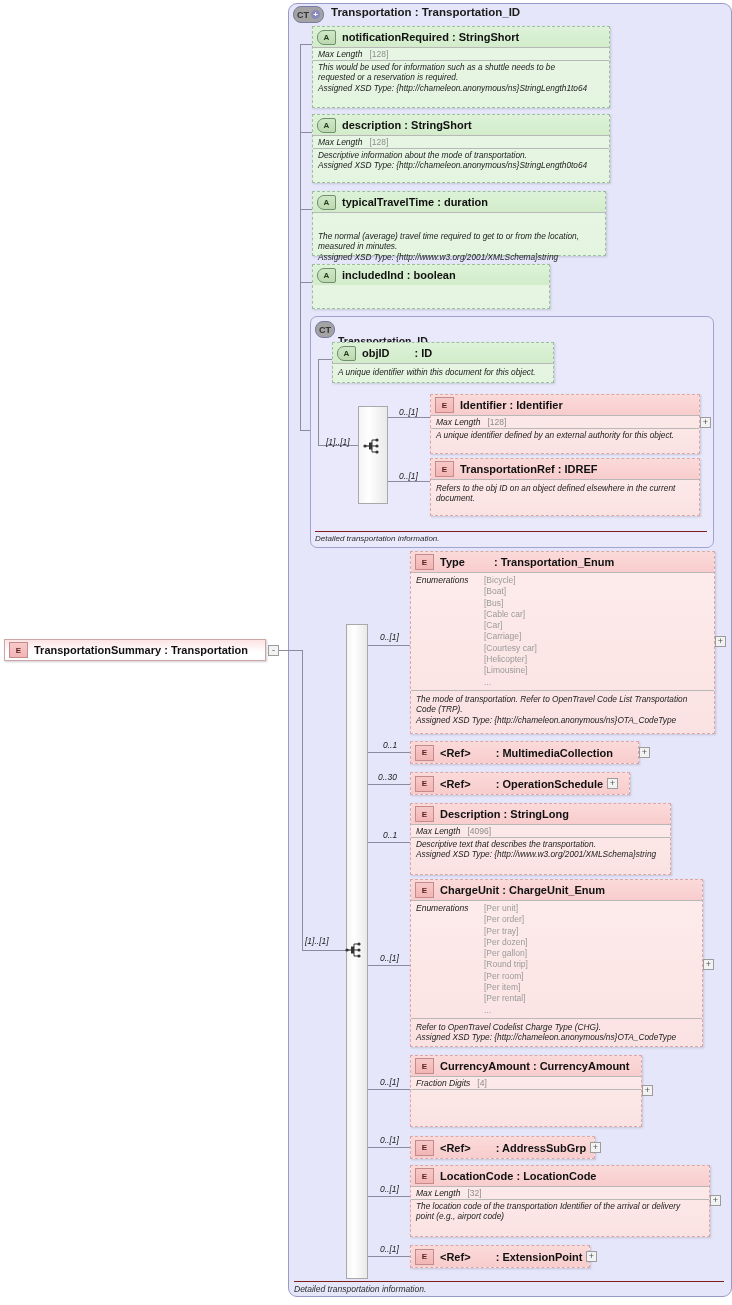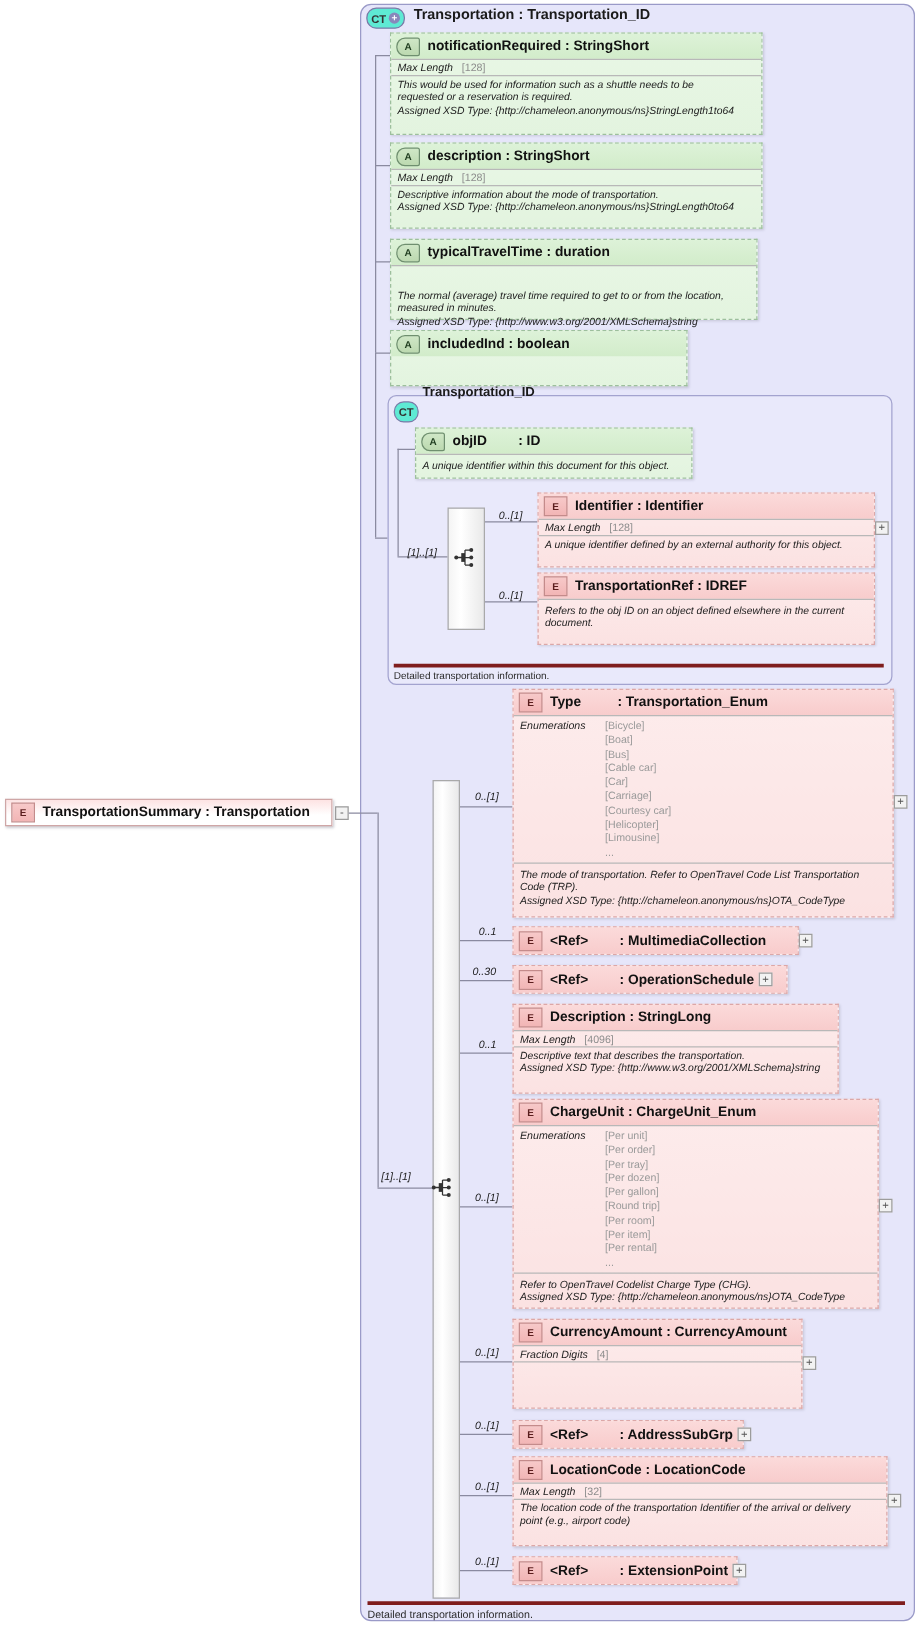--- a/index.html
+++ b/index.html
@@ -14,32 +14,32 @@
     background:#e6e6fa;
     border:1px solid #9a9ac8;
     border-radius:9px;
   }
   .ct-box.inner{background:#e9e9fb;border:1px solid #a3a3cf;border-radius:7px;}
 
   
   .badge-ct{
     display:flex;align-items:center;justify-content:center;
     height:15px;border:1px solid #7a7aa8;border-radius:8px;
-    background:#5eead4;color:#333;font-size:9px;font-weight:bold;
+    background:#a3a3a3;color:#333;font-size:9px;font-weight:bold;
     letter-spacing:0px;padding:0 3px;
   }
   .badge-ct .plus{
     display:inline-block;width:9px;height:9px;margin-left:2px;
     border-radius:50%;background:#8888bb;color:#fff;font-size:8px;
     line-height:9px;text-align:center;font-weight:bold;
   }
   .ct-title{font-size:11.5px;font-weight:bold;color:#1a1a1a;white-space:nowrap;}
   .ct-footer{
-    font-size:8.5px;color:#2b2b2b;
-    border-top:3px solid #7f1d1d;padding-top:2px;white-space:nowrap;
+    font-size:8.5px;font-style:italic;color:#2b2b2b;
+    border-top:1px solid #7f1d1d;padding-top:2px;white-space:nowrap;
   }
 
   
   .node{
     background:#fff;
     box-sizing:border-box;
   }
   .node-attr{
     border:1px dashed #9dbf9d;
     background:linear-gradient(180deg,#e9f7e6 0%,#e3f4df 100%);
@@ -221,21 +221,21 @@
   </div>
 </div>
 
 <div class="abs ct-box inner" style="left:310px;top:316px;width:404px;height:232px;"></div>
 
 <div class="abs" style="left:315px;top:321px;">
   <div class="badge-ct">
         <span>CT</span>
       </div>
 </div>
-<div class="abs ct-title" style="left:338px;top:308px;font-size:10.5px;">Transportation_ID</div>
+<div class="abs ct-title" style="left:338px;top:335px;font-size:10.5px;">Transportation_ID</div>
 <div class="abs ct-footer" style="left:315px;top:531px;width:392px;font-size:8px;">Detailed transportation information.</div>
 
 <div class="abs ln lnv" style="left:318px;top:359px;height:86px;"></div>
 <div class="abs ln lnh" style="left:318px;top:359px;width:14px;"></div>
 <div class="abs ln lnh" style="left:318px;top:445px;width:40px;"></div>
 
 <div class="abs node node-attr" style="left:332px;top:342px;width:222px;height:41px;">
   <div class="hdr">
     <div class="badge-a">A</div>
     <div class="title"><span>objID</span>

